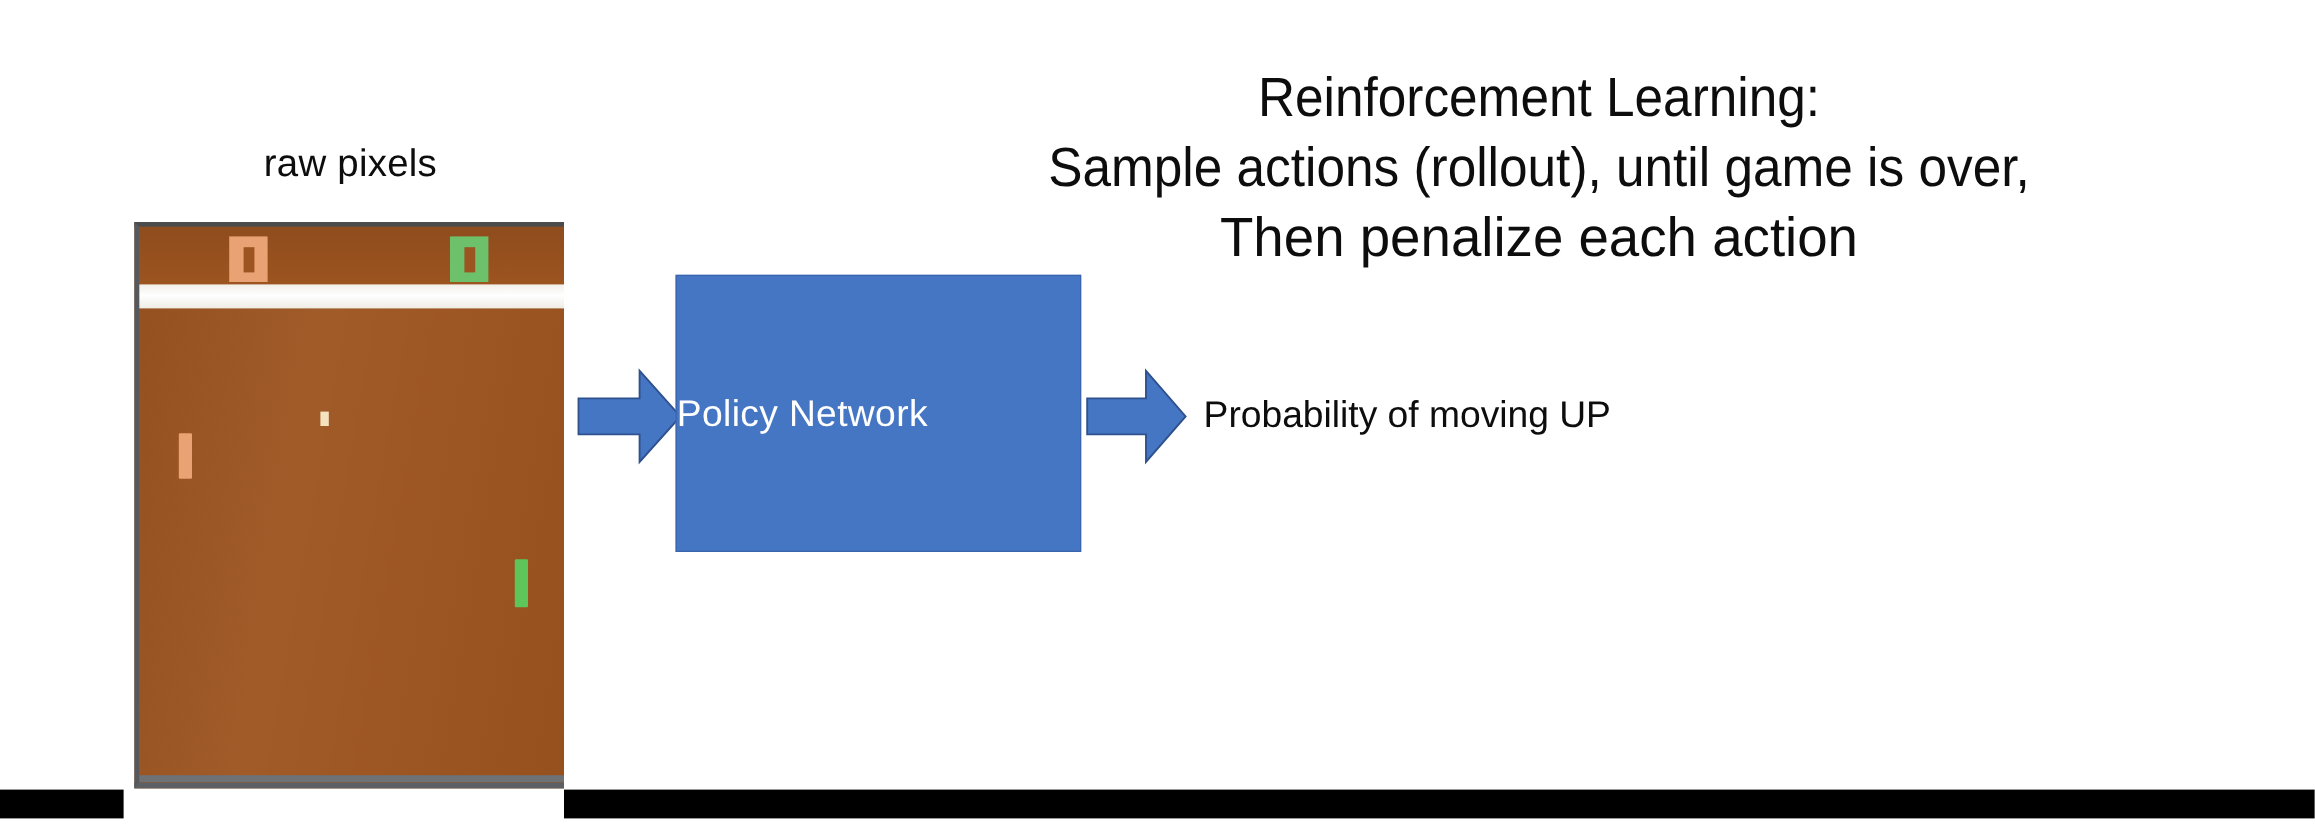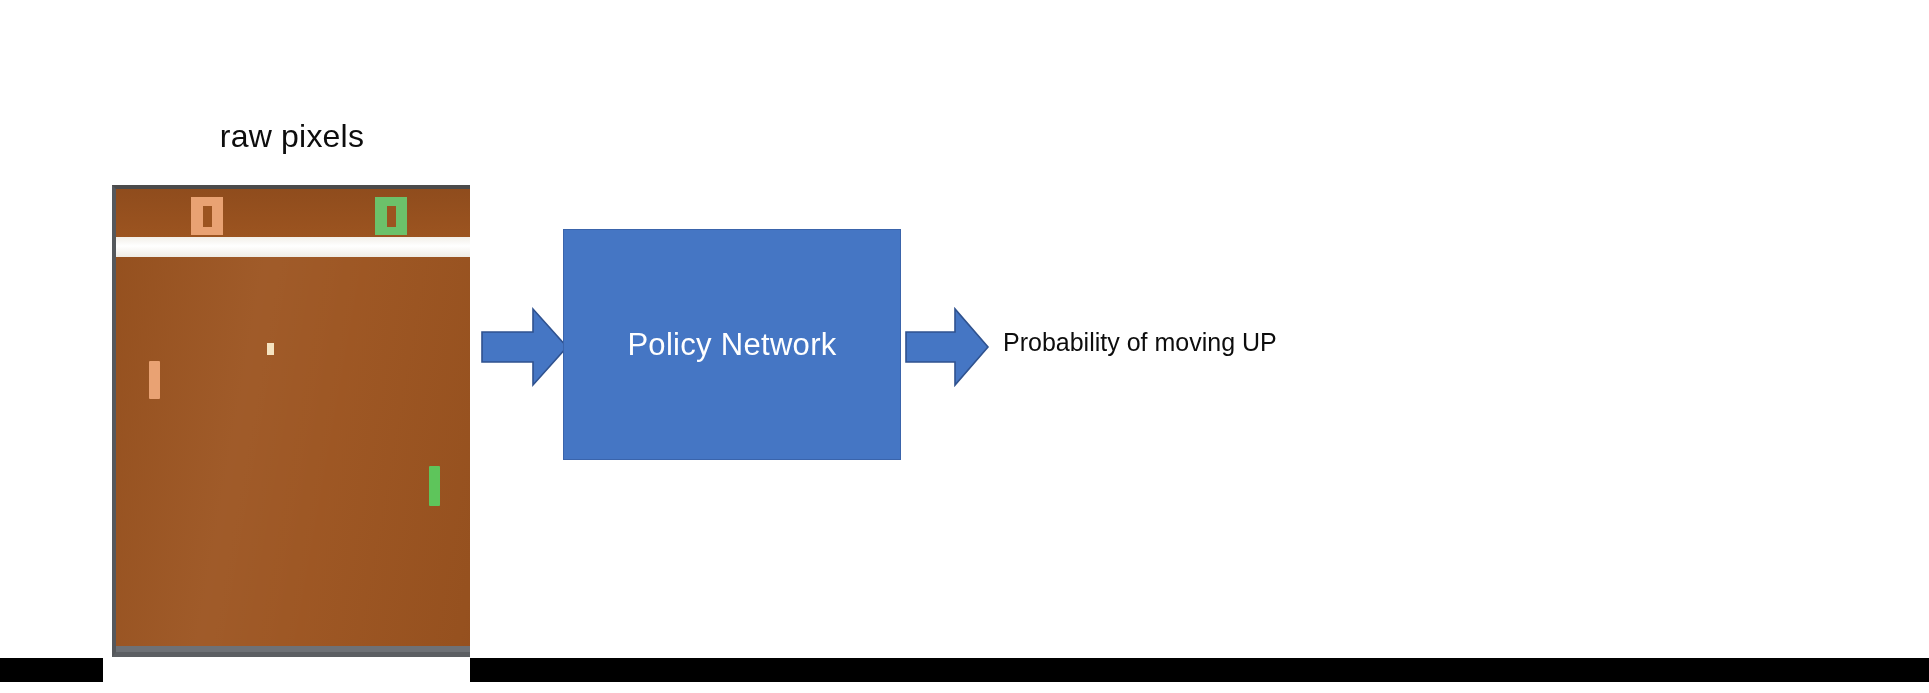--- a/index.html
+++ b/index.html
@@ -148,36 +148,36 @@
     position: absolute;
     left: 563px;
     top: 229px;
     width: 338px;
     height: 231px;
     background: #4576c4;
     border: 1px solid #3a64ab;
     box-sizing: border-box;
     display: flex;
     align-items: center;
-    justify-content: center;
+    justify-content: flex-start;
   }
   #policy-network-label {
     color: #ffffff;
     font-family: "Liberation Sans", sans-serif;
     font-size: 31px;
     letter-spacing: 0.3px;
   }
 
   
   #output-label {
     position: absolute;
     left: 1003px;
     top: 328px;
     font-family: "Liberation Sans", sans-serif;
-    font-size: 25px;
+    font-size: 31px;
     color: #0d0d0d;
     white-space: nowrap;
   }
 
   
   #title-block {
     position: absolute;
     left: 640px;
     top: 52px;
     width: 1285px;
@@ -210,20 +210,25 @@
   #bottom-bar-right {
     left: 470px;
     width: 1459px;
   }
 </style>
 </head>
 <body>
 
 <div class="slide">
 
+  <div id="title-block">
+    <div class="title-line" id="title-line-1">Reinforcement Learning:</div>
+    <div class="title-line" id="title-line-2">Sample actions (rollout), until game is over,</div>
+    <div class="title-line" id="title-line-3">Then penalize each action</div>
+  </div>
 
   <div id="raw-pixels-label">raw pixels</div>
 
   <div id="pong-frame">
     <div id="pong-playfield"></div>
 
     <div id="pong-score-band"></div>
 
     <div class="score-box" id="score-left-box">
       <div class="score-digit"></div>

